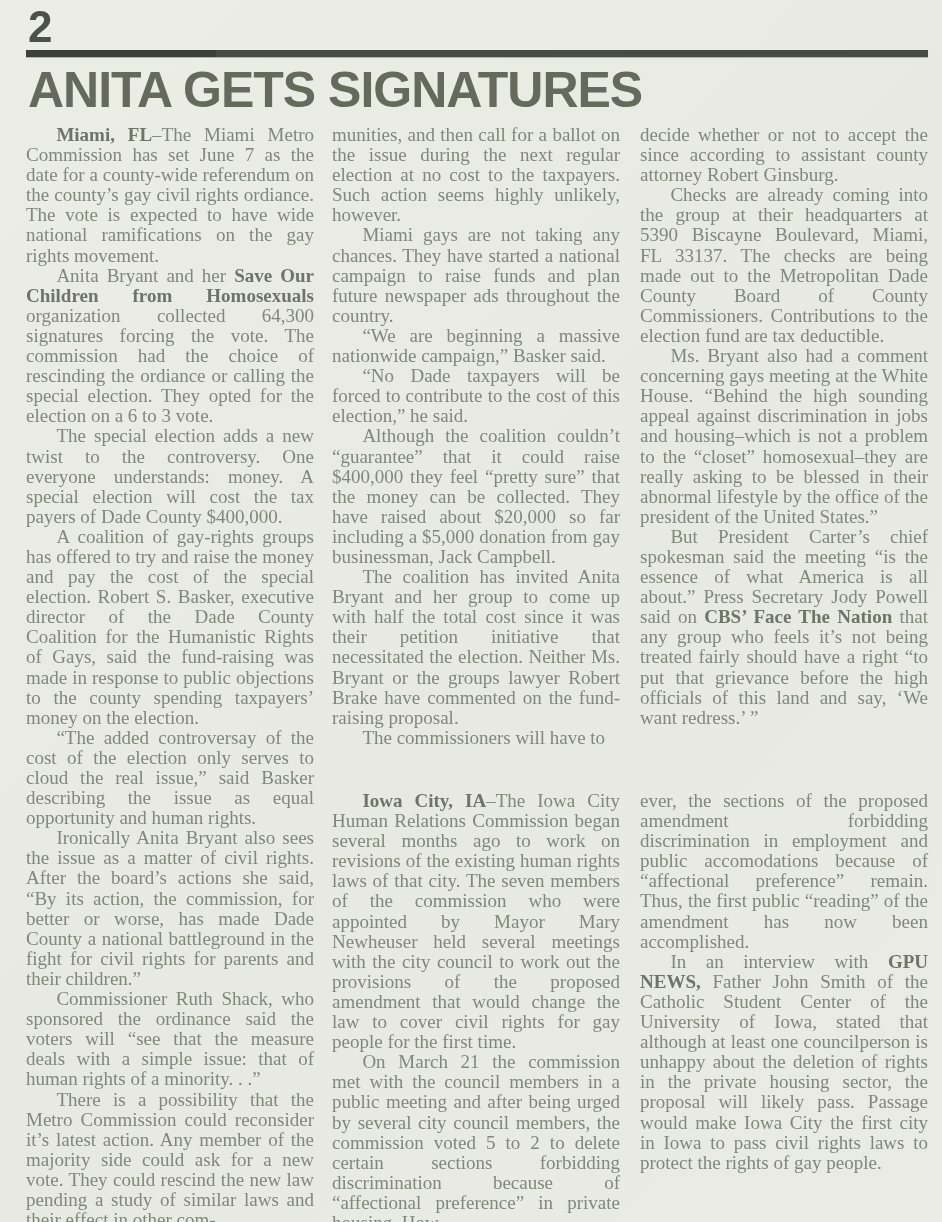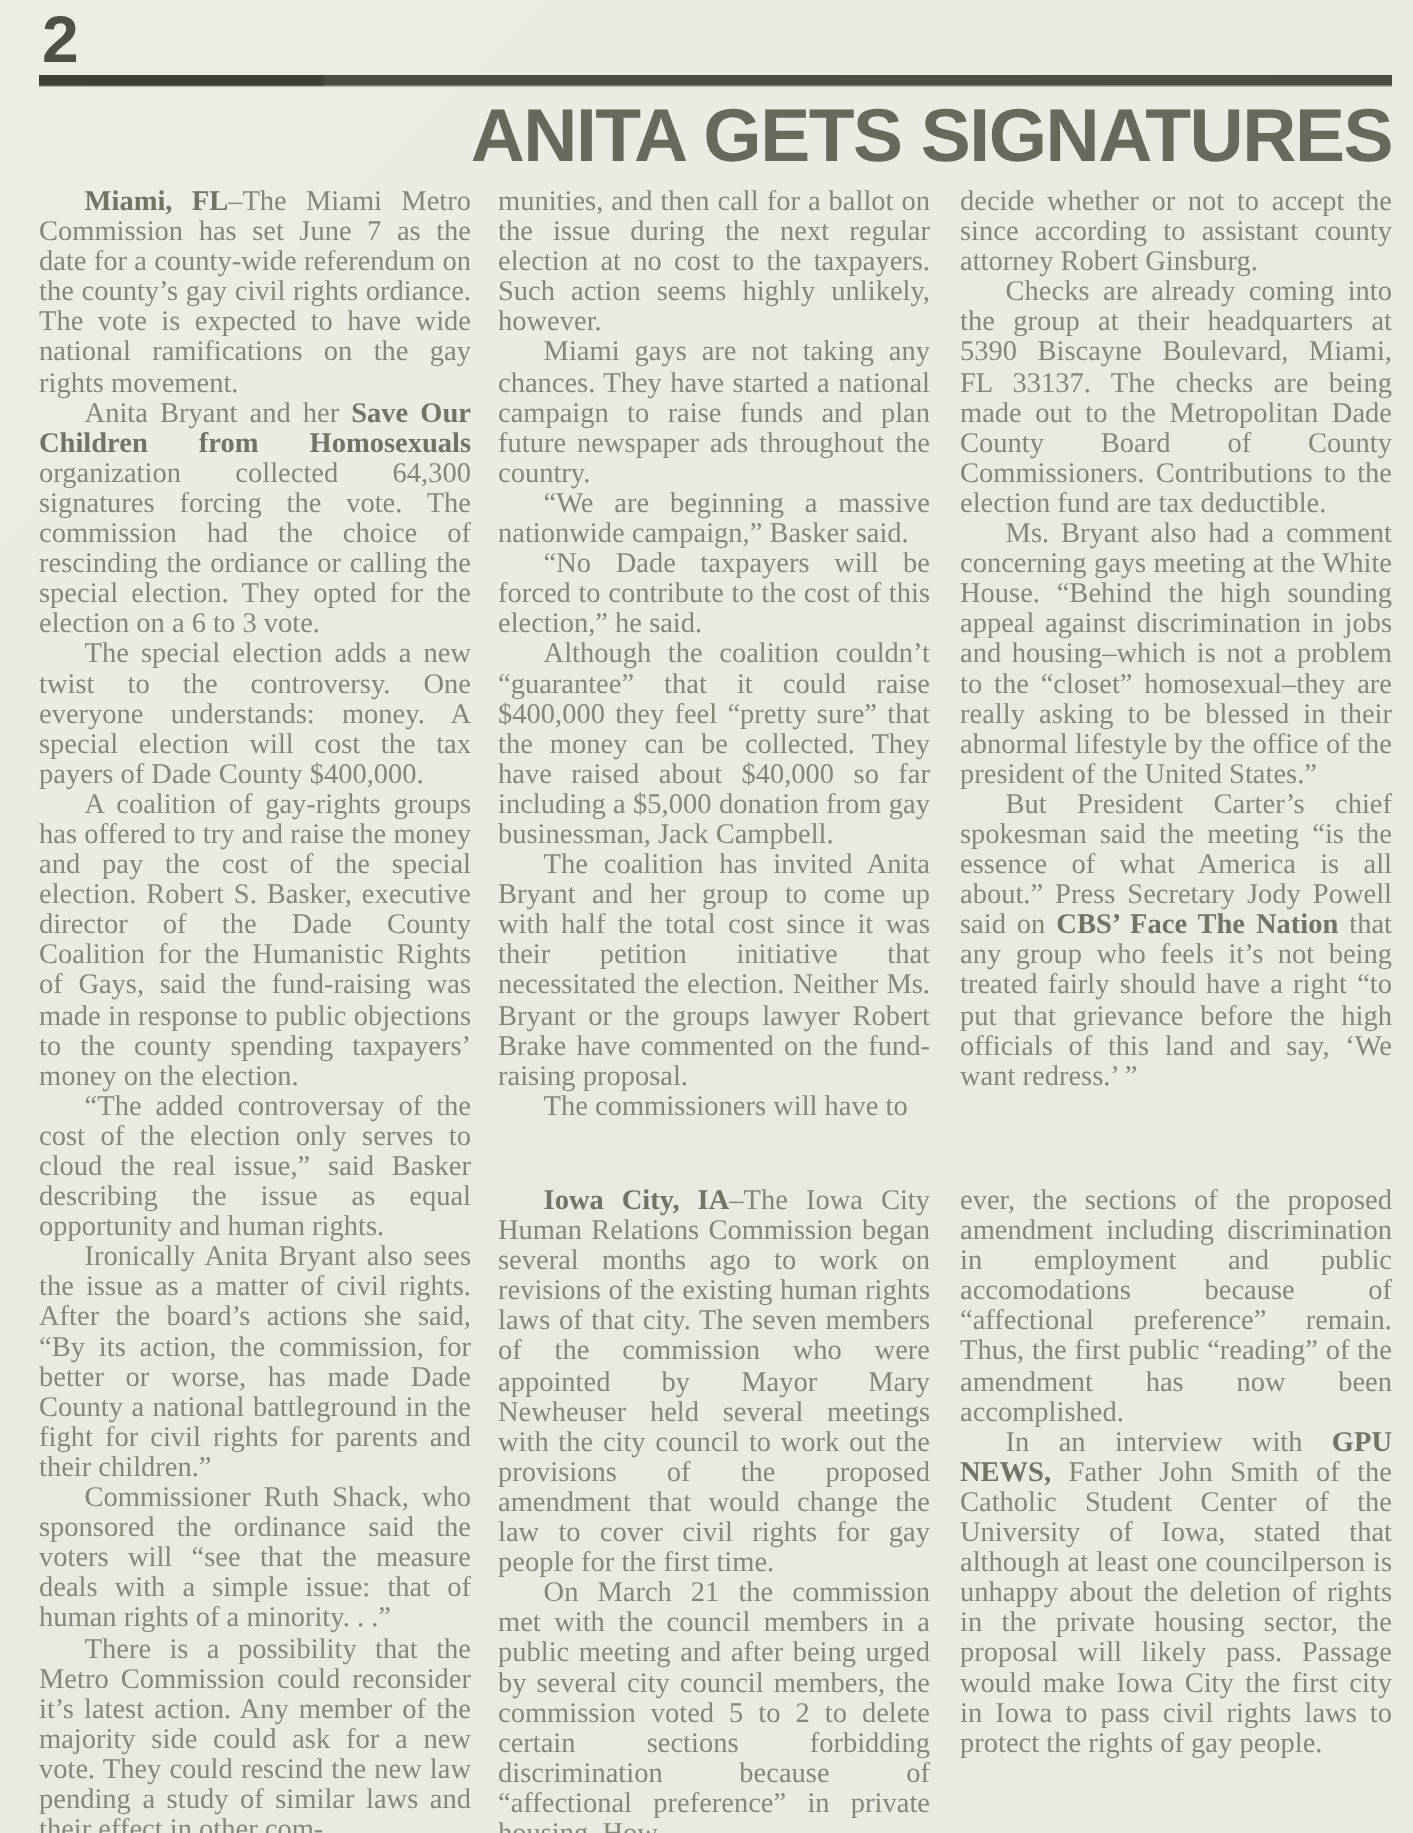--- a/index.html
+++ b/index.html
@@ -41,21 +41,20 @@
   }
   .headline-1 {
     font-family: "Liberation Sans", "DejaVu Sans", sans-serif;
     font-weight: bold;
     font-size: 50px;
     line-height: 54px;
     letter-spacing: -1px;
     color: #656a5d;
     margin: 6px 0 8px 2px;
     white-space: nowrap;
-    text-align: right;
   }
   .content {
     display: flex;
     gap: 18px;
   }
   .col {
     text-align: justify;
     font-size: 19px;
     line-height: 20.1px;
   }
@@ -121,39 +120,39 @@
       </div>
 
     <div class="right-region">
 
       <div class="row-top">
         <div class="col">
             <p class="no-indent"><span>munities, and then call for a ballot on the issue during the next regular election at no cost to the taxpayers. Such action seems highly unlikely, however.</span></p>
             <p><span>Miami gays are not taking any chances. They have started a national campaign to raise funds and plan future newspaper ads throughout the country.</span></p>
             <p><span>“We are beginning a massive nationwide campaign,” Basker said.</span></p>
             <p><span>“No Dade taxpayers will be forced to contribute to the cost of this election,” he said.</span></p>
-            <p><span>Although the coalition couldn’t “guarantee” that it could raise $400,000 they feel “pretty sure” that the money can be collected. They have raised about $40,000 so far including a $5,000 donation from gay businessman, Jack Campbell.</span></p>
+            <p><span>Although the coalition couldn’t “guarantee” that it could raise $400,000 they feel “pretty sure” that the money can be collected. They have raised about $20,000 so far including a $5,000 donation from gay businessman, Jack Campbell.</span></p>
             <p><span>The coalition has invited Anita Bryant and her group to come up with half the total cost since it was their petition initiative that necessitated the election.  Neither Ms. Bryant or the groups lawyer Robert Brake have commented on the fund-raising proposal.</span></p>
             <p><span>The commissioners will have to</span></p>
           </div>
         <div class="col">
             <p class="no-indent"><span>decide whether or not to accept the since according to assistant county attorney Robert Ginsburg.</span></p>
             <p><span>Checks are already coming into the group at their headquarters at 5390 Biscayne Boulevard, Miami, FL 33137.  The checks are being made out to the Metropolitan Dade County Board of County Commissioners.  Contributions to the election fund are tax deductible.</span></p>
             <p><span>Ms. Bryant also had a comment concerning gays meeting at the White House.  “Behind the high sounding appeal against discrimination in jobs and housing–which is not a problem to the “closet” homosexual–they are really asking to be blessed in their abnormal lifestyle by the office of the president of the United States.”</span></p>
             <p><span>But President Carter’s chief spokesman said the meeting “is the essence of what America is all about.”  Press Secretary Jody Powell said on </span><span class="b">CBS’ Face The Nation</span><span> that any group who feels it’s not being treated fairly should have a right “to put that grievance before the high officials of this land and say, ‘We want redress.’ ”</span></p>
           </div>
       </div>
 
 
       <div class="row-bottom">
         <div class="col">
             <p><span class="b">Iowa City, IA</span><span>–The Iowa City Human Relations Commission began several months ago to work on revisions of the existing human rights laws of that city.  The seven members of the commission who were appointed by Mayor Mary Newheuser held several meetings with the city council to work out the provisions of the proposed amendment that would change the law to cover civil rights for gay people for the first time.</span></p>
             <p><span>On March 21 the commission met with the council members in a public meeting and after being urged by several city council members, the commission voted 5 to 2 to delete certain sections forbidding discrimination because of “affectional preference” in private housing.  How-</span></p>
           </div>
         <div class="col">
-            <p class="no-indent"><span>ever, the sections of the proposed amendment including discrimination in employment and public accomodations because of “affectional preference” remain.  Thus, the first public “reading” of the amendment has now been accomplished.</span></p>
+            <p class="no-indent"><span>ever, the sections of the proposed amendment forbidding discrimination in employment and public accomodations because of “affectional preference” remain.  Thus, the first public “reading” of the amendment has now been accomplished.</span></p>
             <p><span>In an interview with </span><span class="b">GPU NEWS,</span><span> Father John Smith of the Catholic Student Center of the University of Iowa, stated that although at least one councilperson is unhappy about the deletion of rights in the private housing sector, the proposal will likely pass.  Passage would make Iowa City the first city in Iowa to pass civil rights laws to protect the rights of gay people.</span></p>
           </div>
       </div>
 
     </div>
   </div>
 </div>
 
 </body></html>

